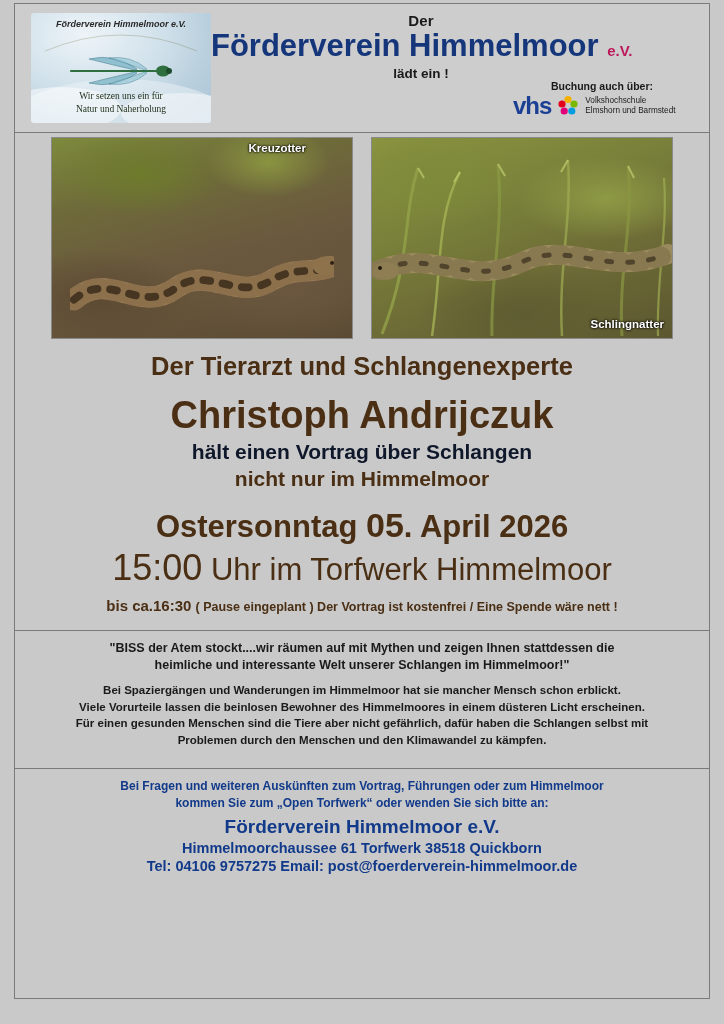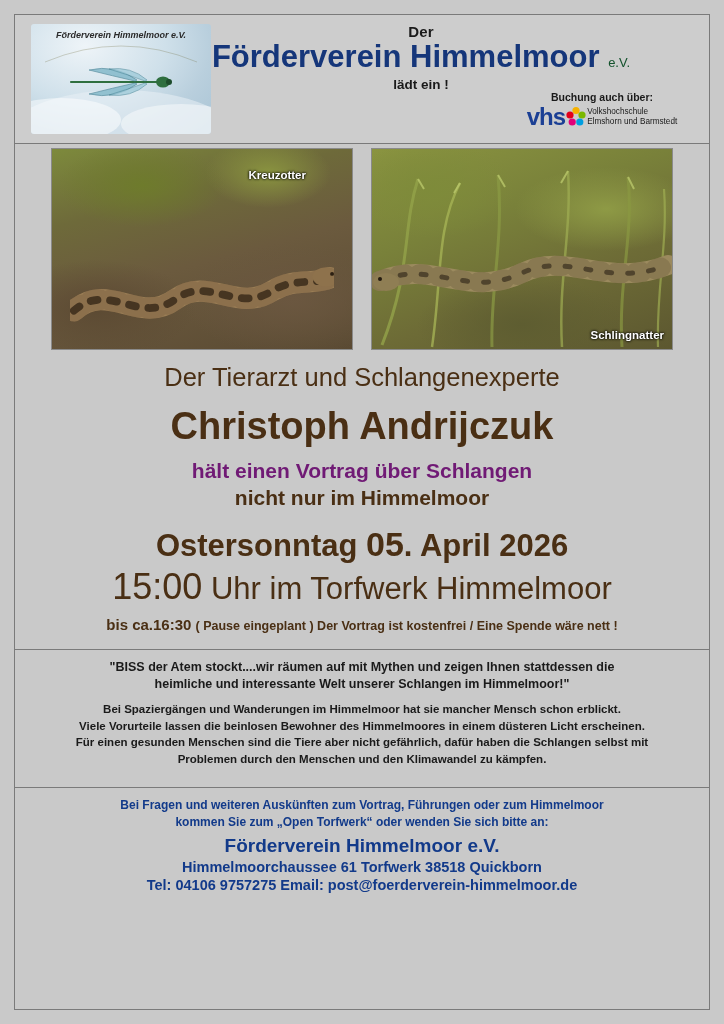--- a/index.html
+++ b/index.html
@@ -7,21 +7,21 @@
     width:724px;height:1024px;
     background:#c9c9c9;
     font-family:"Liberation Sans", sans-serif;
     color:#000;
     overflow:hidden;
   }
   .poster{
     position:relative;
     width:724px;height:1024px;
     box-sizing:border-box;
-    padding:14px 14px 12px 14px;
+    padding:3px 14px 12px 14px;
     background:#c9c9c9;
   }
   .frame{
     border:1px solid #7a7a7a;
     background:#c9c9c9;
     height:996px;
     box-sizing:border-box;
     display:flex;
     flex-direction:column;
   }
@@ -59,31 +59,31 @@
   }
 
   .headtext{
     position:absolute;left:196px;top:8px;width:420px;text-align:center;
   }
   .h-der{font-size:15px;font-weight:bold;color:#1a1a1a;letter-spacing:.2px;}
   .h-main{
     font-size:31px;font-weight:bold;color:#15367a;
     margin-top:1px;line-height:1.05;white-space:nowrap;
   }
-  .h-main .ev{font-size:13px;color:#14532d;font-weight:normal;}
+  .h-main .ev{font-size:15px;color:#be185d;font-weight:bold;}
   .h-sub{font-size:13.5px;font-weight:bold;color:#1a1a1a;margin-top:3px;}
 
   .vhsbox{
     position:absolute;right:18px;top:76px;width:178px;text-align:left;
   }
   .vhs-label{
     font-size:10.5px;font-weight:bold;color:#1a1a1a;text-align:center;
     margin-bottom:2px;
   }
-  .vhs-row{display:flex;align-items:center;justify-content:center;}
+  .vhs-row{display:flex;align-items:center;gap:6px;}
   .vhs-mark{
     font-size:24px;font-weight:bold;color:#1b3f94;letter-spacing:-1px;
     line-height:1;
   }
   .vhs-flower{width:22px;height:22px;position:relative;flex:0 0 auto;}
   .vhs-text{font-size:8.2px;color:#1a1a1a;line-height:1.25;}
 
   
   .title-block{
     text-align:center;
@@ -98,21 +98,21 @@
     display:flex;justify-content:center;gap:18px;padding:4px 0 6px 0;
   }
   .photo{
     position:relative;width:300px;height:200px;overflow:hidden;
     border:1px solid #8a8a8a;
   }
   .photo .cap{
     position:absolute;color:#fff;font-size:11.5px;font-weight:bold;
     text-shadow:0 0 3px #000,0 0 2px #000;
   }
-  .cap-left{top:20px;right:46px;}
+  .cap-left{top:4px;right:46px;}
   .cap-right{bottom:8px;right:8px;}
 
   
   .p1{
     background:
       radial-gradient(ellipse 120px 60px at 30% 18%, #6e7b2c 0%, rgba(110,123,44,0) 70%),
       radial-gradient(ellipse 90px 50px at 72% 12%, #8a9440 0%, rgba(138,148,64,0) 70%),
       radial-gradient(ellipse 140px 70px at 15% 80%, #5c4a33 0%, rgba(92,74,51,0) 70%),
       radial-gradient(ellipse 160px 80px at 80% 75%, #6b5740 0%, rgba(107,87,64,0) 70%),
       linear-gradient(165deg,#7d8a3c 0%,#6e6a3a 28%,#6b5a3e 55%,#5a4a33 100%);
@@ -126,23 +126,23 @@
       radial-gradient(ellipse 120px 70px at 20% 20%, #7e8b3a 0%, rgba(126,139,58,0) 70%),
       radial-gradient(ellipse 130px 60px at 78% 30%, #8e9a45 0%, rgba(142,154,69,0) 70%),
       radial-gradient(ellipse 150px 70px at 50% 88%, #5e5d31 0%, rgba(94,93,49,0) 70%),
       linear-gradient(160deg,#8a9440 0%,#79813a 35%,#6d6b36 65%,#5c5730 100%);
   }
 
   
   .speaker{
     text-align:center;padding:6px 10px 0 10px;
   }
-  .sp-line1{font-size:25.5px;font-weight:normal;color:#4a2f14;line-height:1.2;}
+  .sp-line1{font-size:25.5px;font-weight:bold;color:#4a2f14;line-height:1.2;}
   .sp-name{font-size:38px;font-weight:bold;color:#4a2f14;line-height:1.15;margin-top:12px;}
-  .sp-line3{font-size:21px;font-weight:bold;color:#701a75;line-height:1.25;margin-top:10px;}
+  .sp-line3{font-size:21px;font-weight:bold;color:#0f172a;line-height:1.25;margin-top:2px;}
   .sp-line4{font-size:21px;font-weight:bold;color:#4a2f14;line-height:1.25;}
 
   
   .datebox{text-align:center;padding:14px 10px 6px 10px;}
   .dt-1{font-size:31px;font-weight:bold;color:#4a2f14;line-height:1.15;}
   .dt-1 .big{font-size:34px;}
   .dt-2{font-size:31px;font-weight:normal;color:#4a2f14;line-height:1.15;margin-top:2px;}
   .dt-2 .big{font-size:36px;}
   .dt-3{font-size:15px;font-weight:bold;color:#4a2f14;margin-top:9px;}
   .dt-3 .small{font-size:12.5px;font-weight:bold;}
@@ -197,20 +197,24 @@
           <g>
             <path d="M12 22 L100 22" stroke="#2f6f3f" stroke-width="2.2" stroke-linecap="round"></path>
             <ellipse cx="104" cy="22" rx="7" ry="5.5" fill="#2f6f3f"></ellipse>
             <circle cx="110" cy="22" r="3" fill="#1d4c2b"></circle>
             <path d="M78 20 Q56 4 30 10 Q54 16 76 21 Z" fill="#7fb7c9" opacity="0.8" stroke="#3d7a8c" stroke-width="0.7"></path>
             <path d="M78 24 Q56 40 30 34 Q54 28 76 23 Z" fill="#7fb7c9" opacity="0.8" stroke="#3d7a8c" stroke-width="0.7"></path>
             <path d="M88 20 Q72 6 50 9 Q70 15 86 21 Z" fill="#9cc9d8" opacity="0.75" stroke="#3d7a8c" stroke-width="0.6"></path>
             <path d="M88 24 Q72 38 50 35 Q70 29 86 23 Z" fill="#9cc9d8" opacity="0.75" stroke="#3d7a8c" stroke-width="0.6"></path>
           </g>
         </svg>
+        <div class="bottomtext">
+          <div>Wir setzen uns ein für</div>
+          <div>Natur und Naherholung</div>
+        </div>
       </div>
 
       <div class="headtext">
         <div class="h-der">Der</div>
         <div class="h-main">
           <span>Förderverein Himmelmoor</span>
           <span class="ev">e.V.</span>
         </div>
         <div class="h-sub">lädt ein !</div>
       </div>

